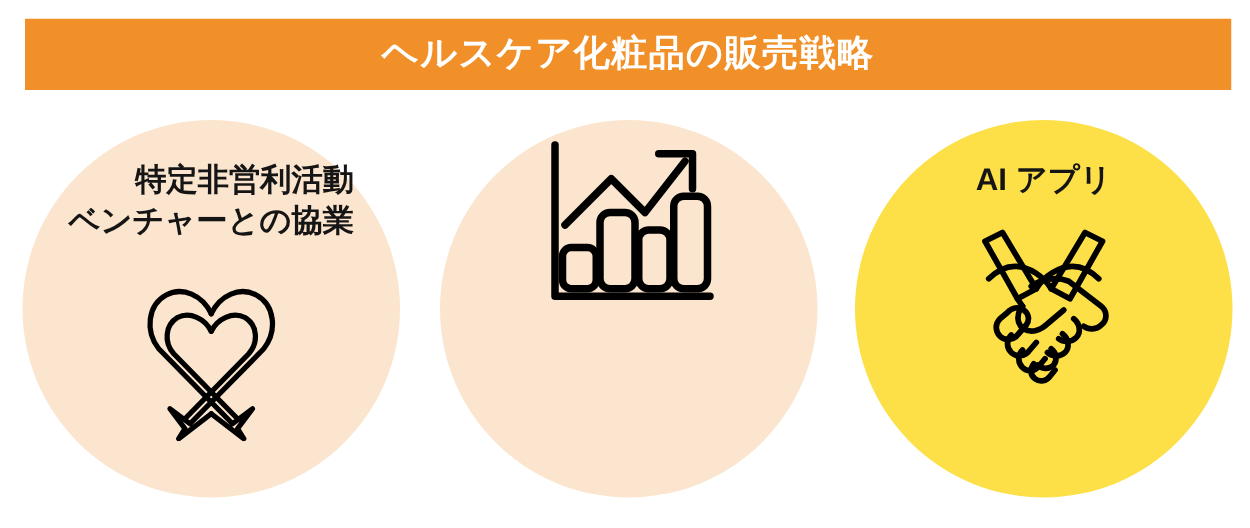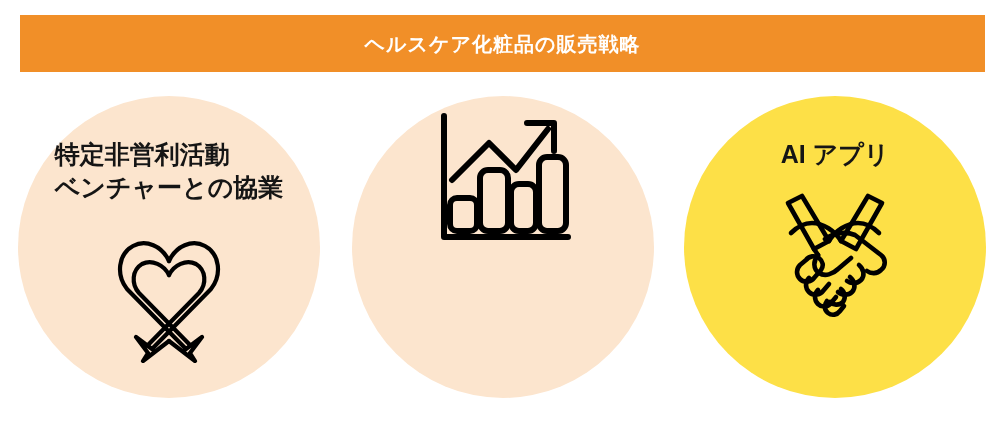--- a/index.html
+++ b/index.html
@@ -21,21 +21,21 @@
     top: 15px;
     width: 965px;
     height: 57px;
     background: #F18F28;
     display: flex;
     align-items: center;
     justify-content: center;
   }
   #banner-title {
     color: #ffffff;
-    font-size: 20px;
+    font-size: 29px;
     font-weight: bold;
     letter-spacing: 1px;
     line-height: 1;
     white-space: nowrap;
   }
 
   .circle {
     position: absolute;
     top: 96px;
     width: 302px;
@@ -44,22 +44,22 @@
     background: #FCE5CE;
     display: flex;
     flex-direction: column;
     align-items: center;
   }
   #circle-1 { left: 18px; }
   #circle-2 { left: 352px; }
   #circle-3 { left: 684px; }
 
   .circle-label {
-    margin-top: 42px;
-    text-align: left;
+    margin-top: 32px;
+    text-align: right;
     color: #151515;
     font-size: 25px;
     font-weight: bold;
     line-height: 1.33;
     white-space: nowrap;
   }
   .circle-label .l2 { display: block; }
 
   .icon-wrap {
     margin-top: 8px;

